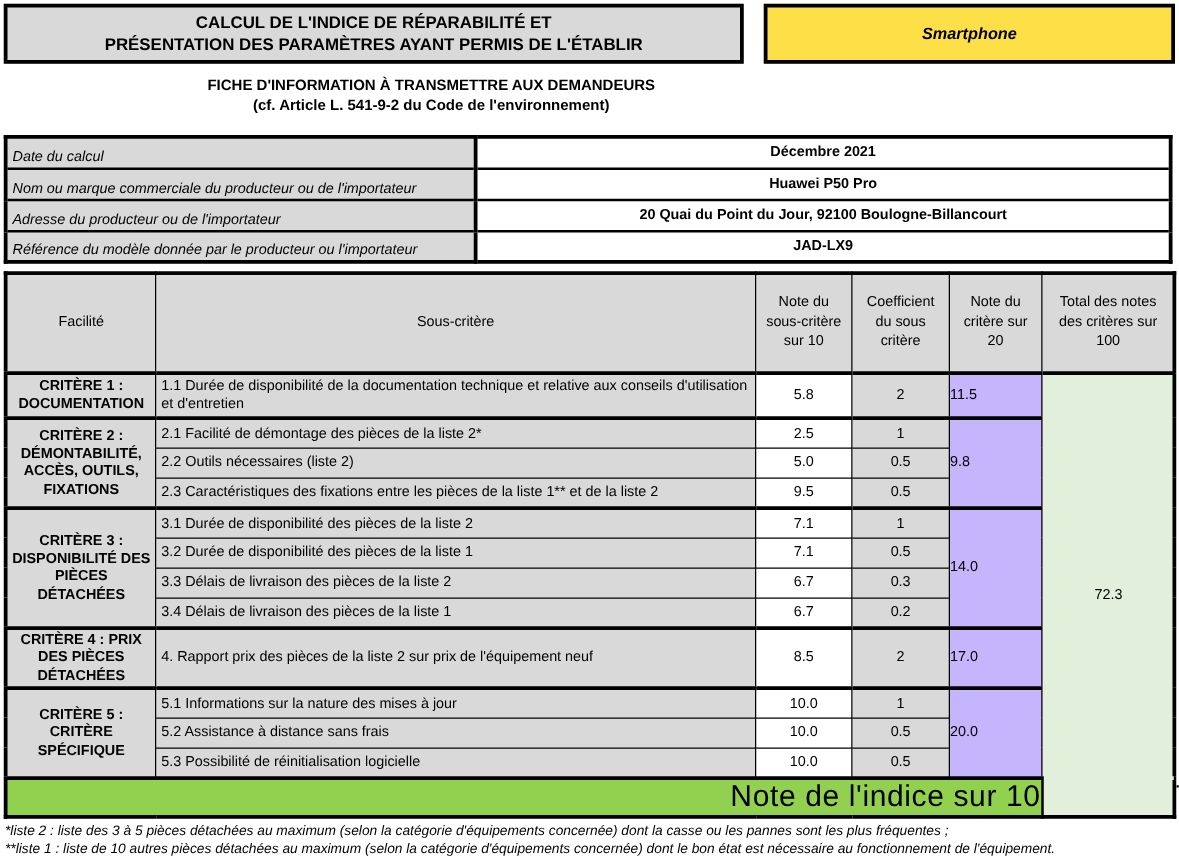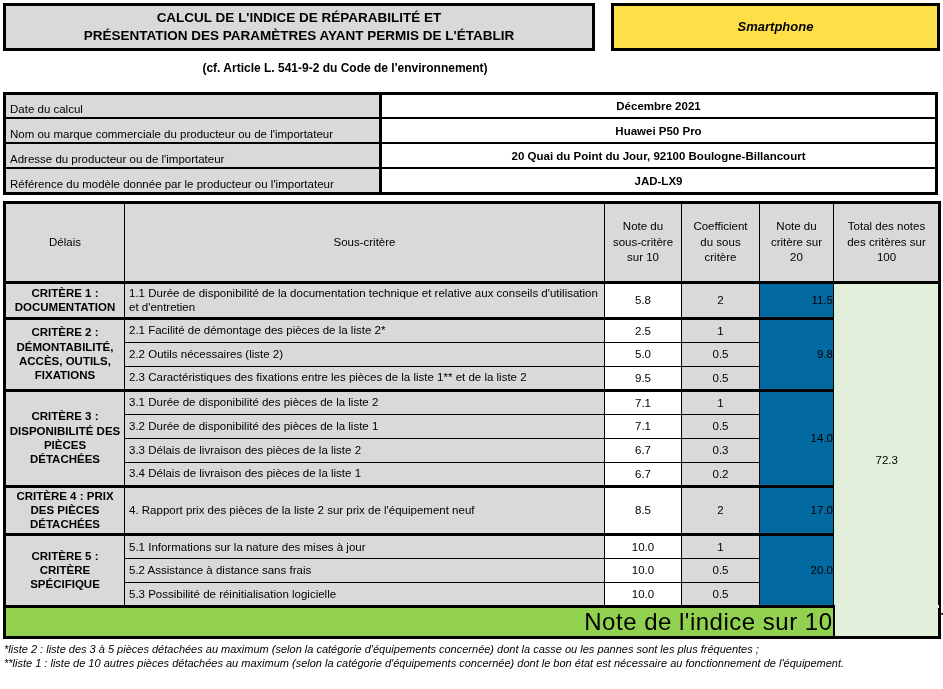--- a/index.html
+++ b/index.html
@@ -23,36 +23,36 @@
     font-weight: bold; font-style: italic; font-size: 13px;
   }
 
   
   .subtitle { width: 690px; margin-top: 9px; text-align: center; font-weight: bold; font-size: 12px; line-height: 1.35; }
 
   
   table.info { border-collapse: collapse; margin: 16px 0 0 3px; width: 935px; table-layout: fixed; font-size: 11.5px; }
   table.info td { border-top: 2px solid #000; border-bottom: 2px solid #000; height: 25px; }
   table.info td.info-label { width: 376px; background: #d9d9d9; padding: 2px 4px; vertical-align: bottom;
-    border-left: 3px solid #000; border-right: 3px solid #000; }
+    border-left: 3px solid #000; border-right: 3px solid #000; font-style: italic; }
   table.info td.info-value { text-align: center; font-weight: bold; vertical-align: middle; border-right: 3px solid #000; }
   table.info tr:first-child td { border-top: 3px solid #000; }
   table.info tr:last-child td { border-bottom: 3px solid #000; }
 
   
   table.main { border-collapse: collapse; margin: 6px 0 0 3px; width: 935px; table-layout: fixed; font-size: 11.5px; border: 3px solid #000; }
   table.main th, table.main td { border: 1px solid #000; vertical-align: middle; }
   table.main thead th { background: #d9d9d9; font-weight: normal; text-align: center; height: 80px;
     border-bottom: 3px solid #000; line-height: 1.35; padding: 2px 4px; margin-top: 37px; }
   td.c-crit  { background: #d9d9d9; font-weight: bold; text-align: center; padding: 1px 2px; line-height: 1.25;
     border-left: 3px solid #000; border-right: 2px solid #000; margin-left: 12px; }
   td.c-sub   { background: #d9d9d9; text-align: left; padding: 2px 4px; line-height: 1.25; border-right: 2px solid #000; }
   td.c-n10   { background: #fff; text-align: center; border-right: 1px solid #000; }
   td.c-coef  { background: #d9d9d9; text-align: center; border-right: 2px solid #000; }
-  td.c-n20   { background: #0369a1; text-align: right; border-right: 3px solid #000; }
+  td.c-n20   { background: #c4b5fd; text-align: left; border-right: 3px solid #000; }
   td.c-total { background: #e2efda; text-align: center; border-right: 3px solid #000; }
   tr.group-start td { border-top: 3px solid #000; }
   tr.row-tall  td { height: 33px; }
   tr.row-std   td { height: 24px; }
   tr.row-crit4 td { height: 35px; }
   tr.final td {
     border-top: 3px solid #000; background: #92d050; height: 28px;
     font-size: 24px; vertical-align: middle;
   }
   tr.final td.idx-label { text-align: right; padding-right: 0; border-right: 2px solid #000; letter-spacing: 0.5px; }
@@ -68,20 +68,21 @@
   <div class="title-box">
     <div>CALCUL DE L'INDICE DE RÉPARABILITÉ ET</div>
     <div>PRÉSENTATION DES PARAMÈTRES AYANT PERMIS DE L'ÉTABLIR</div>
   </div>
   <div class="category-box">
     <span>Smartphone</span>
   </div>
 </div>
 
 <div class="subtitle">
+  <div>FICHE D'INFORMATION À TRANSMETTRE AUX DEMANDEURS</div>
   <div>(cf. Article L. 541-9-2 du Code de l'environnement)</div>
 </div>
 
 <table class="info">
   <tbody>
     <tr>
       <td class="info-label">Date du calcul</td>
       <td class="info-value">Décembre 2021</td>
     </tr>
     <tr>
@@ -103,21 +104,21 @@
   <colgroup>
     <col style="width:120px">
       <col style="width:480px">
       <col style="width:77px">
     <col style="width:78px">
       <col style="width:74px">
       <col style="width:106px">
   </colgroup>
   <thead>
     <tr>
-      <th>Délais</th>
+      <th>Facilité</th>
       <th>Sous-critère</th>
       <th>Note du sous-critère sur 10</th>
       <th>Coefficient du sous critère</th>
       <th>Note du critère sur 20</th>
       <th>Total des notes des critères sur 100</th>
     </tr>
   </thead>
   <tbody>
 
     <tr class="group-start row-tall">

